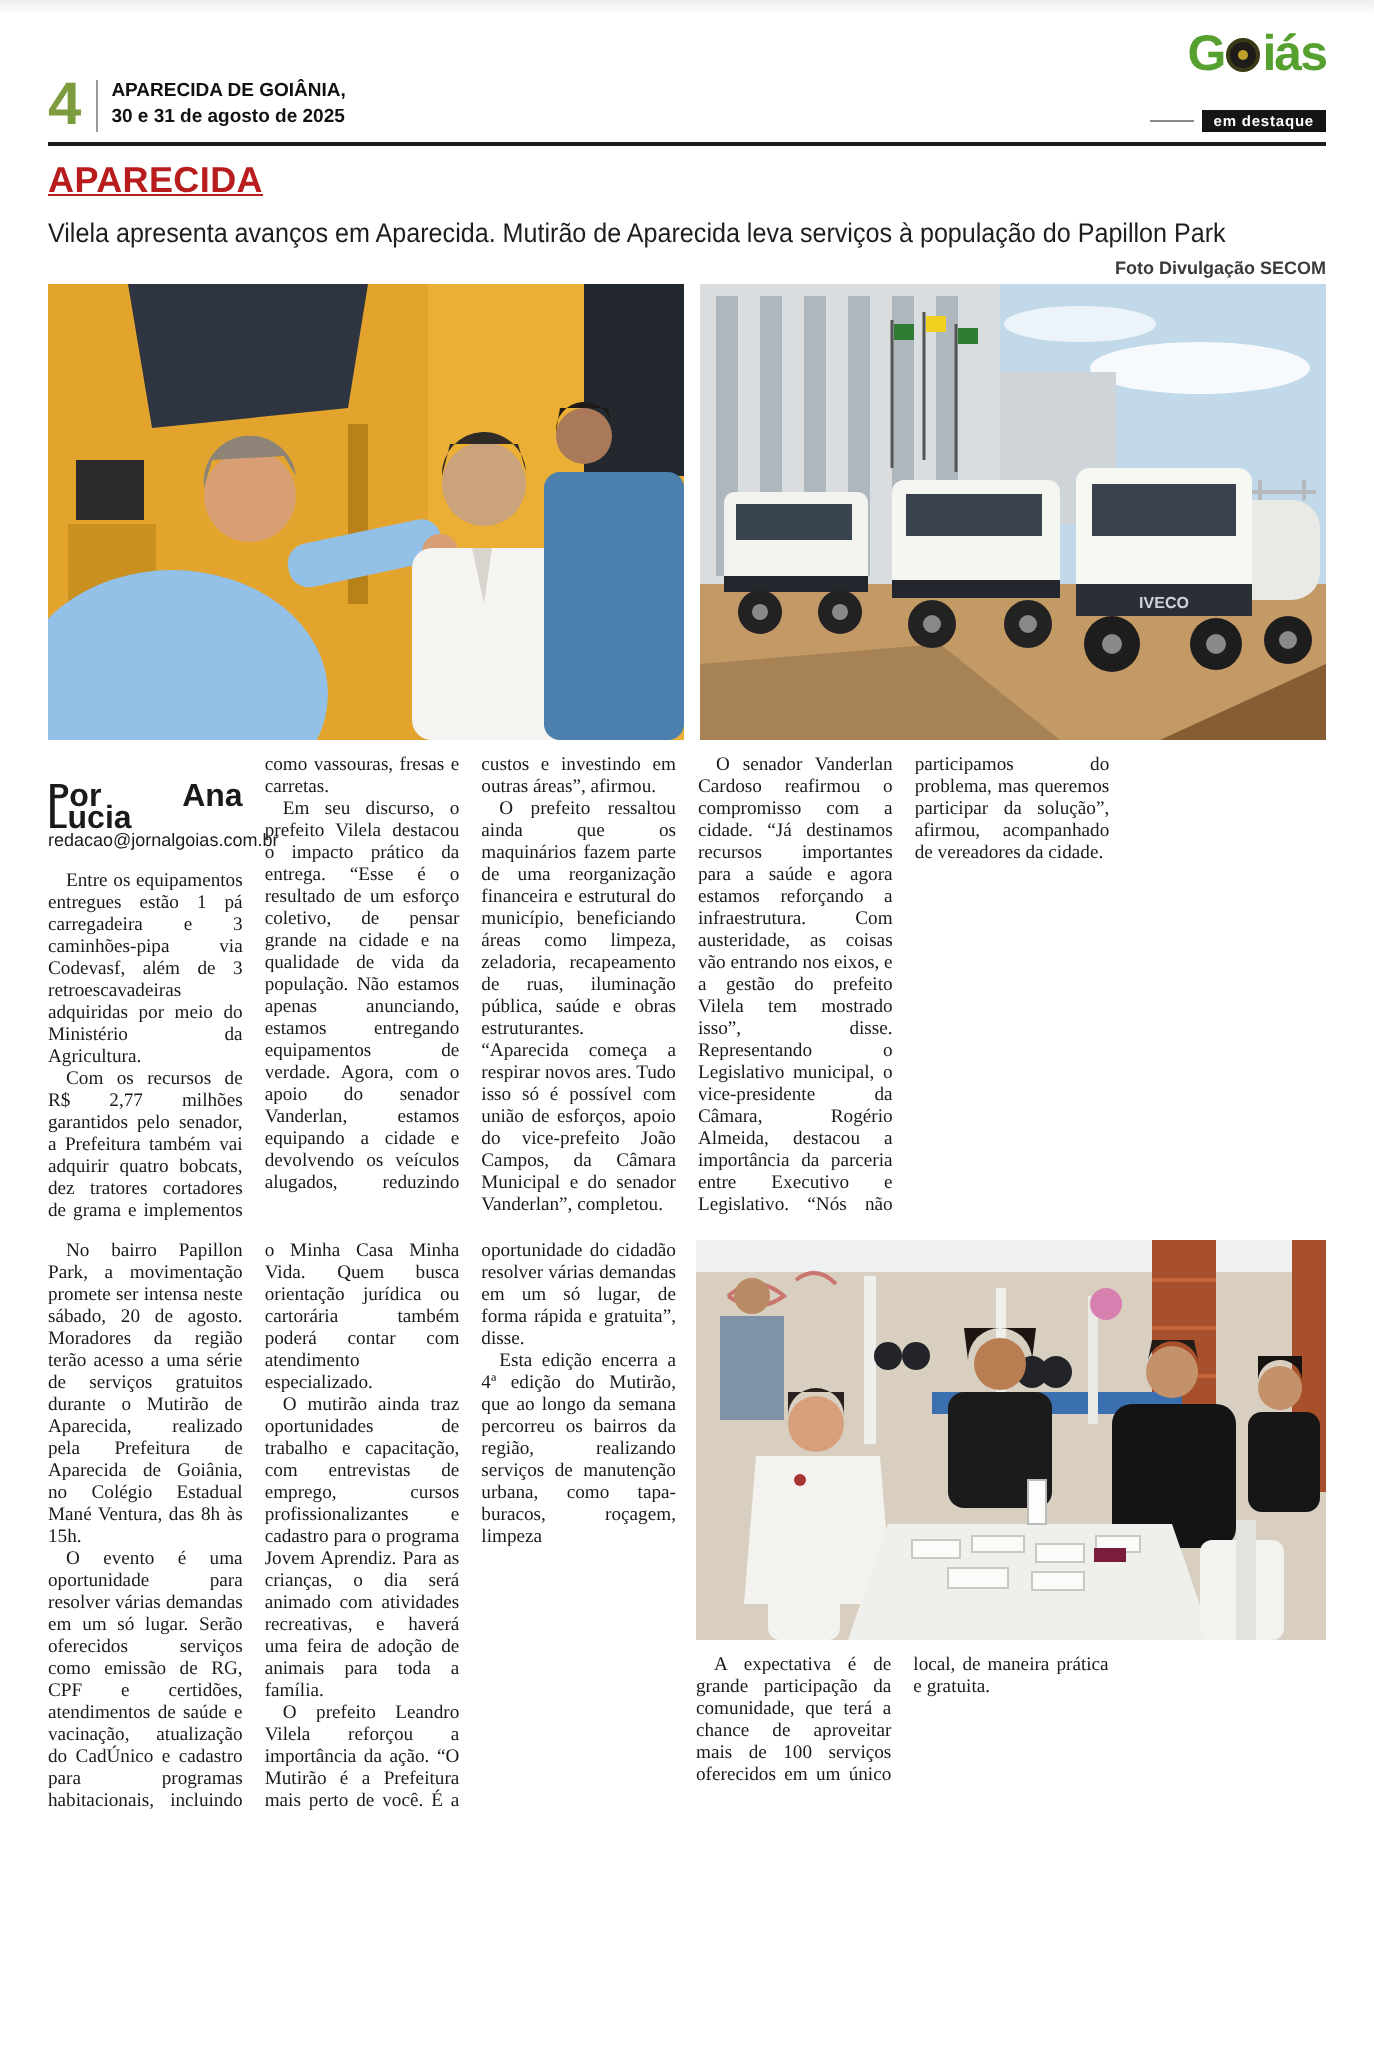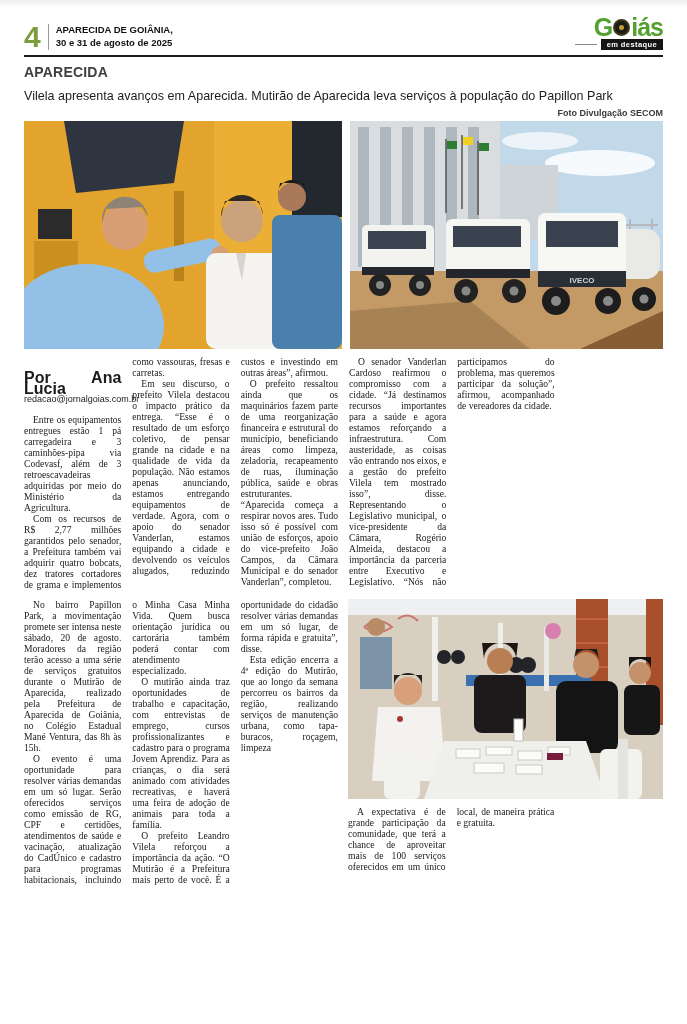--- a/index.html
+++ b/index.html
@@ -24,28 +24,28 @@
   .dateline { font-family:"Liberation Sans",sans-serif; font-weight:bold;
     font-size:9.5px; line-height:1.3; color:#111; }
   .logo { text-align:right; }
   .logo-word { font-family:"Liberation Sans",sans-serif; font-weight:bold;
     font-size:25px; line-height:.9; color:#55a02e; letter-spacing:-1px;
     display:flex; align-items:center; justify-content:flex-end; }
   .logo-o { display:inline-block; width:17px; height:17px; border-radius:50%;
     background:#1d1c18; border:2px solid #3c3a16; margin:0 1px; position:relative; }
   .logo-o::after { content:""; position:absolute; inset:4px; border-radius:50%;
     background:#c8a windows82e; background:#bfa12c; }
-  .logo-tag-row { display:flex; align-items:center; justify-content:flex-end; gap:4px; margin-top:0; }
+  .logo-tag-row { display:flex; align-items:center; justify-content:flex-end; gap:4px; margin-top:16px; }
   .logo-tag-line { width:22px; height:1px; background:#8a8a8a; }
   .logo-tagline { background:#151515; color:#fff; font-family:"Liberation Sans",sans-serif;
     font-weight:bold; font-size:7.5px; padding:1px 6px; letter-spacing:.4px; }
 
   
   .kicker { margin-top:7px; font-family:"Liberation Sans",sans-serif; font-weight:bold;
-    font-size:14px; color:#404040; letter-spacing:.2px; }
+    font-size:18px; color:#b91c1c; letter-spacing:.2px;text-decoration:underline; }
   .hl { margin-top:3px; color:#161616; font-family:"Liberation Sans",sans-serif; font-weight:bold; }
   .hl-line { display:block; white-space:nowrap; font-size:28px; line-height:33px; height:33px;
     letter-spacing:-1.5px; word-spacing:-3px; transform-origin:0 50%; }
   .hl1-l1 { transform:scaleX(.88); }
   .hl1-l2 { transform:scaleX(.84); letter-spacing:-2px; }
   .hl2-l1 { transform:scaleX(.95); }
   .hl2-l2 { transform:scaleX(.90); }
   .deck { margin-top:8px; font-family:"Liberation Sans",sans-serif; font-size:13.5px;
     color:#1d1d1d; white-space:nowrap; transform:scaleX(.93); transform-origin:0 50%; }
   .credit { margin-top:5px; text-align:right; font-family:"Liberation Sans",sans-serif;

